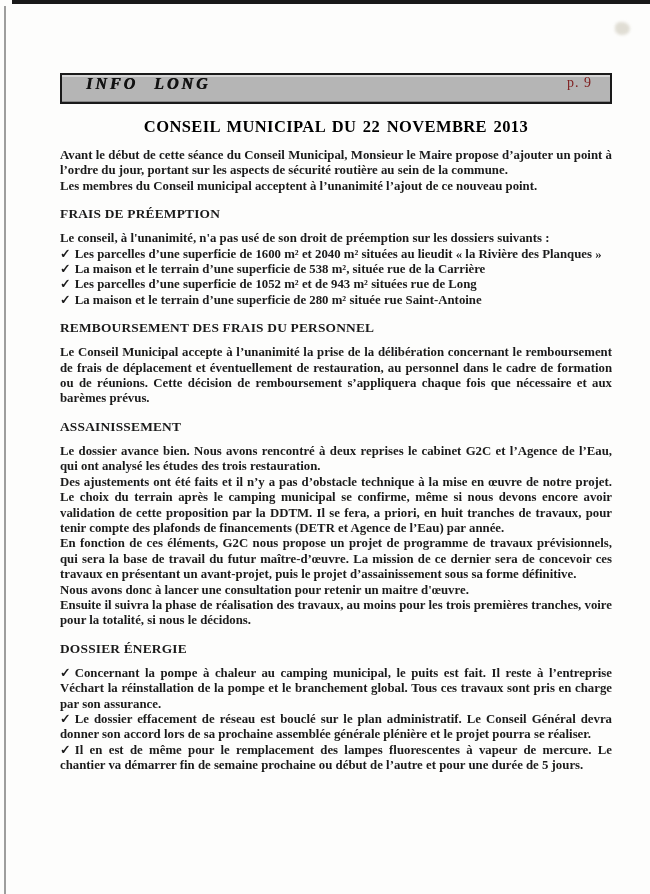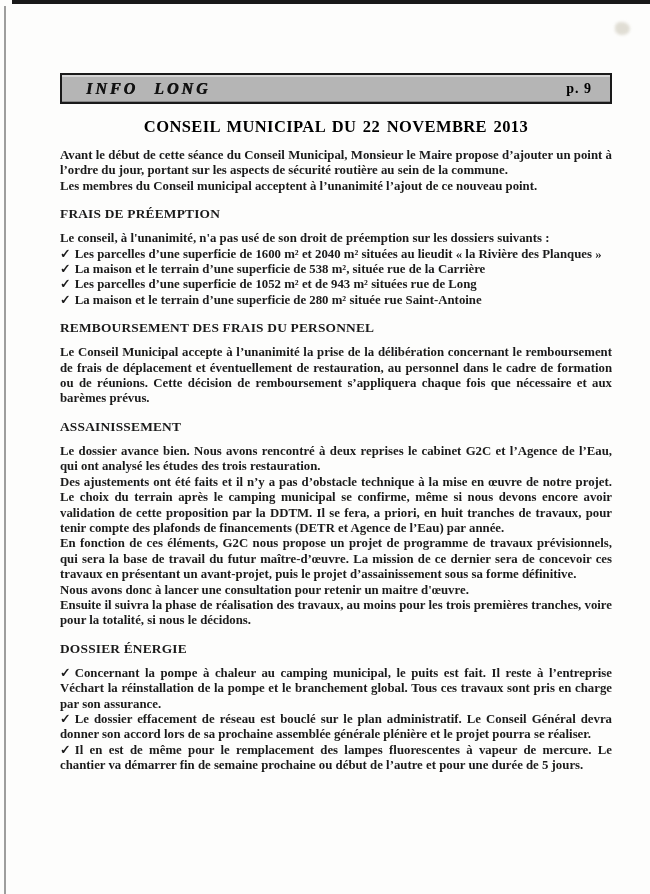--- a/index.html
+++ b/index.html
@@ -47,38 +47,37 @@
     top: 73px;
     width: 552px;
   }
   .banner {
     box-sizing: border-box;
     height: 31px;
     border: 2px solid #1a1a1a;
     background: #b5b5b5;
     box-shadow: inset 0 2px 0 rgba(255,255,255,.45), inset 0 -1px 0 rgba(0,0,0,.25);
     display: flex;
-    align-items: center;
     justify-content: space-between;
     padding: 0 18px 0 24px;
   }
   .banner-title {
     font-style: italic;
     font-weight: bold;
     font-size: 16px;
     letter-spacing: 3px;
     word-spacing: 9px;
     color: #121212;
     text-shadow: 0.6px 0 0 #121212;
   }
   .page-number {
-    font-weight: bold;
+    font-weight: normal;
     font-size: 14px;
     letter-spacing: 1px;
-    color: #000000;
+    color: #7f1d1d;
   }
   h1.doc-title {
     margin: 13px 0 0 0;
     font-size: 16.5px;
     font-weight: bold;
     letter-spacing: .4px;
     word-spacing: 2px;
     text-align: center;
     color: #000000;
   }

